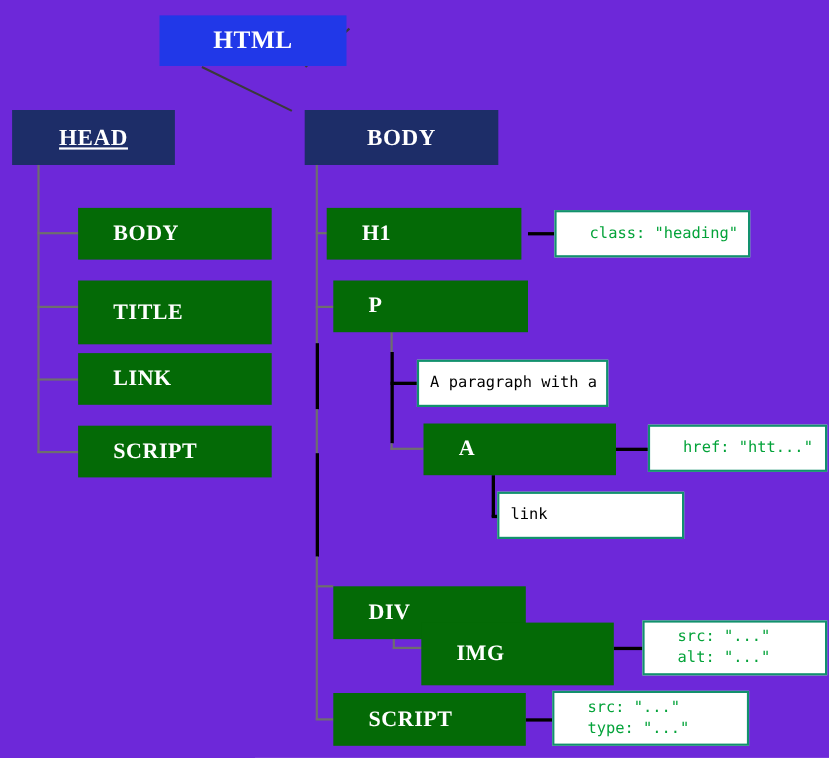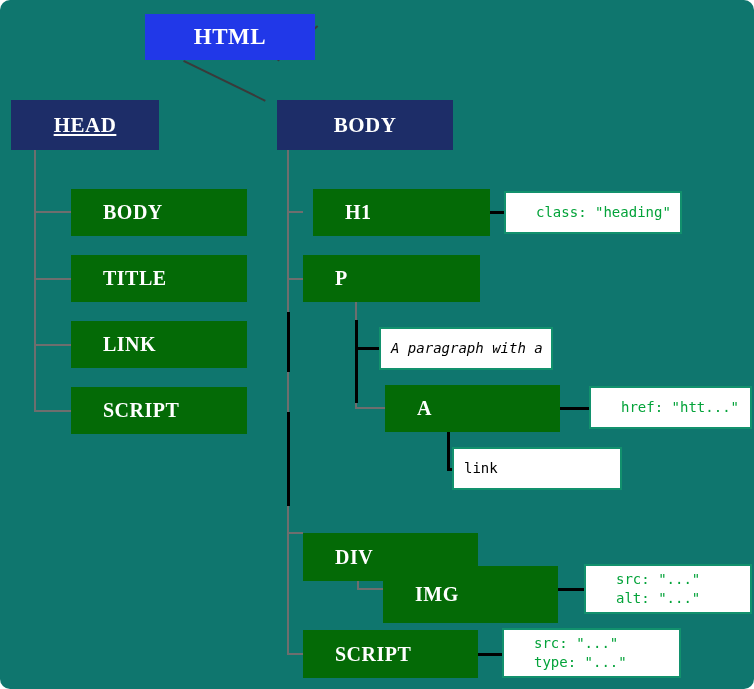--- a/index.html
+++ b/index.html
@@ -4,24 +4,23 @@
 <style>
   html, body {
     margin: 0;
     padding: 0;
     background: #ffffff;
   }
   #canvas {
     position: relative;
     width: 754px;
     height: 689px;
-    background: #0f766e;
+    background: #6d28d9;
     overflow: hidden;
     font-family: "Liberation Serif", serif;
-    border-radius: 10px;
   }
 
   
   .line {
     position: absolute;
     background: #000000;
   }
   .line.gray { background: #6e6e6e; }
   .line.h { height: 2px; }
   .line.v { width: 2px; }
@@ -133,33 +132,33 @@
   </div>
 
   <div class="node level1" style="left:277px; top:100px; width:176px; height:50px;">
     <span>BODY</span>
   </div>
 
   <div class="node el" style="left:71px; top:189px; width:176px; height:47px;">
     <span>BODY</span>
   </div>
 
-  <div class="node el" style="left:71px; top:255px; width:176px; height:47px;">
+  <div class="node el" style="left:71px; top:255px; width:176px; height:58px;">
     <span>TITLE</span>
   </div>
 
   <div class="node el" style="left:71px; top:321px; width:176px; height:47px;">
     <span>LINK</span>
   </div>
 
   <div class="node el" style="left:71px; top:387px; width:176px; height:47px;">
     <span>SCRIPT</span>
   </div>
 
-  <div class="node el" style="left:313px; top:189px; width:177px; height:47px;">
+  <div class="node el" style="left:297px; top:189px; width:177px; height:47px;">
     <span>H1</span>
   </div>
 
   <div class="node el" style="left:303px; top:255px; width:177px; height:47px;">
     <span>P</span>
   </div>
 
   <div class="node el" style="left:385px; top:385px; width:175px; height:47px;">
     <span>A</span>
   </div>
@@ -173,21 +172,21 @@
   </div>
 
   <div class="node el" style="left:303px; top:630px; width:175px; height:48px;">
     <span>SCRIPT</span>
   </div>
 
   <div class="leaf attr indent" style="left:504px; top:191px; width:178px; height:43px;">
     <span class="ln">class: "heading"</span>
   </div>
 
-  <div class="leaf text" style="left:379px; top:327px; width:174px; height:43px;font-style:italic;">
+  <div class="leaf text" style="left:379px; top:327px; width:174px; height:43px;">
     <span class="ln">A paragraph with a</span>
   </div>
 
   <div class="leaf attr indent" style="left:589px; top:386px; width:163px; height:43px;">
     <span class="ln">href: "htt..."</span>
   </div>
 
   <div class="leaf text" style="left:452px; top:447px; width:170px; height:43px;">
     <span class="ln">link</span>
   </div>

